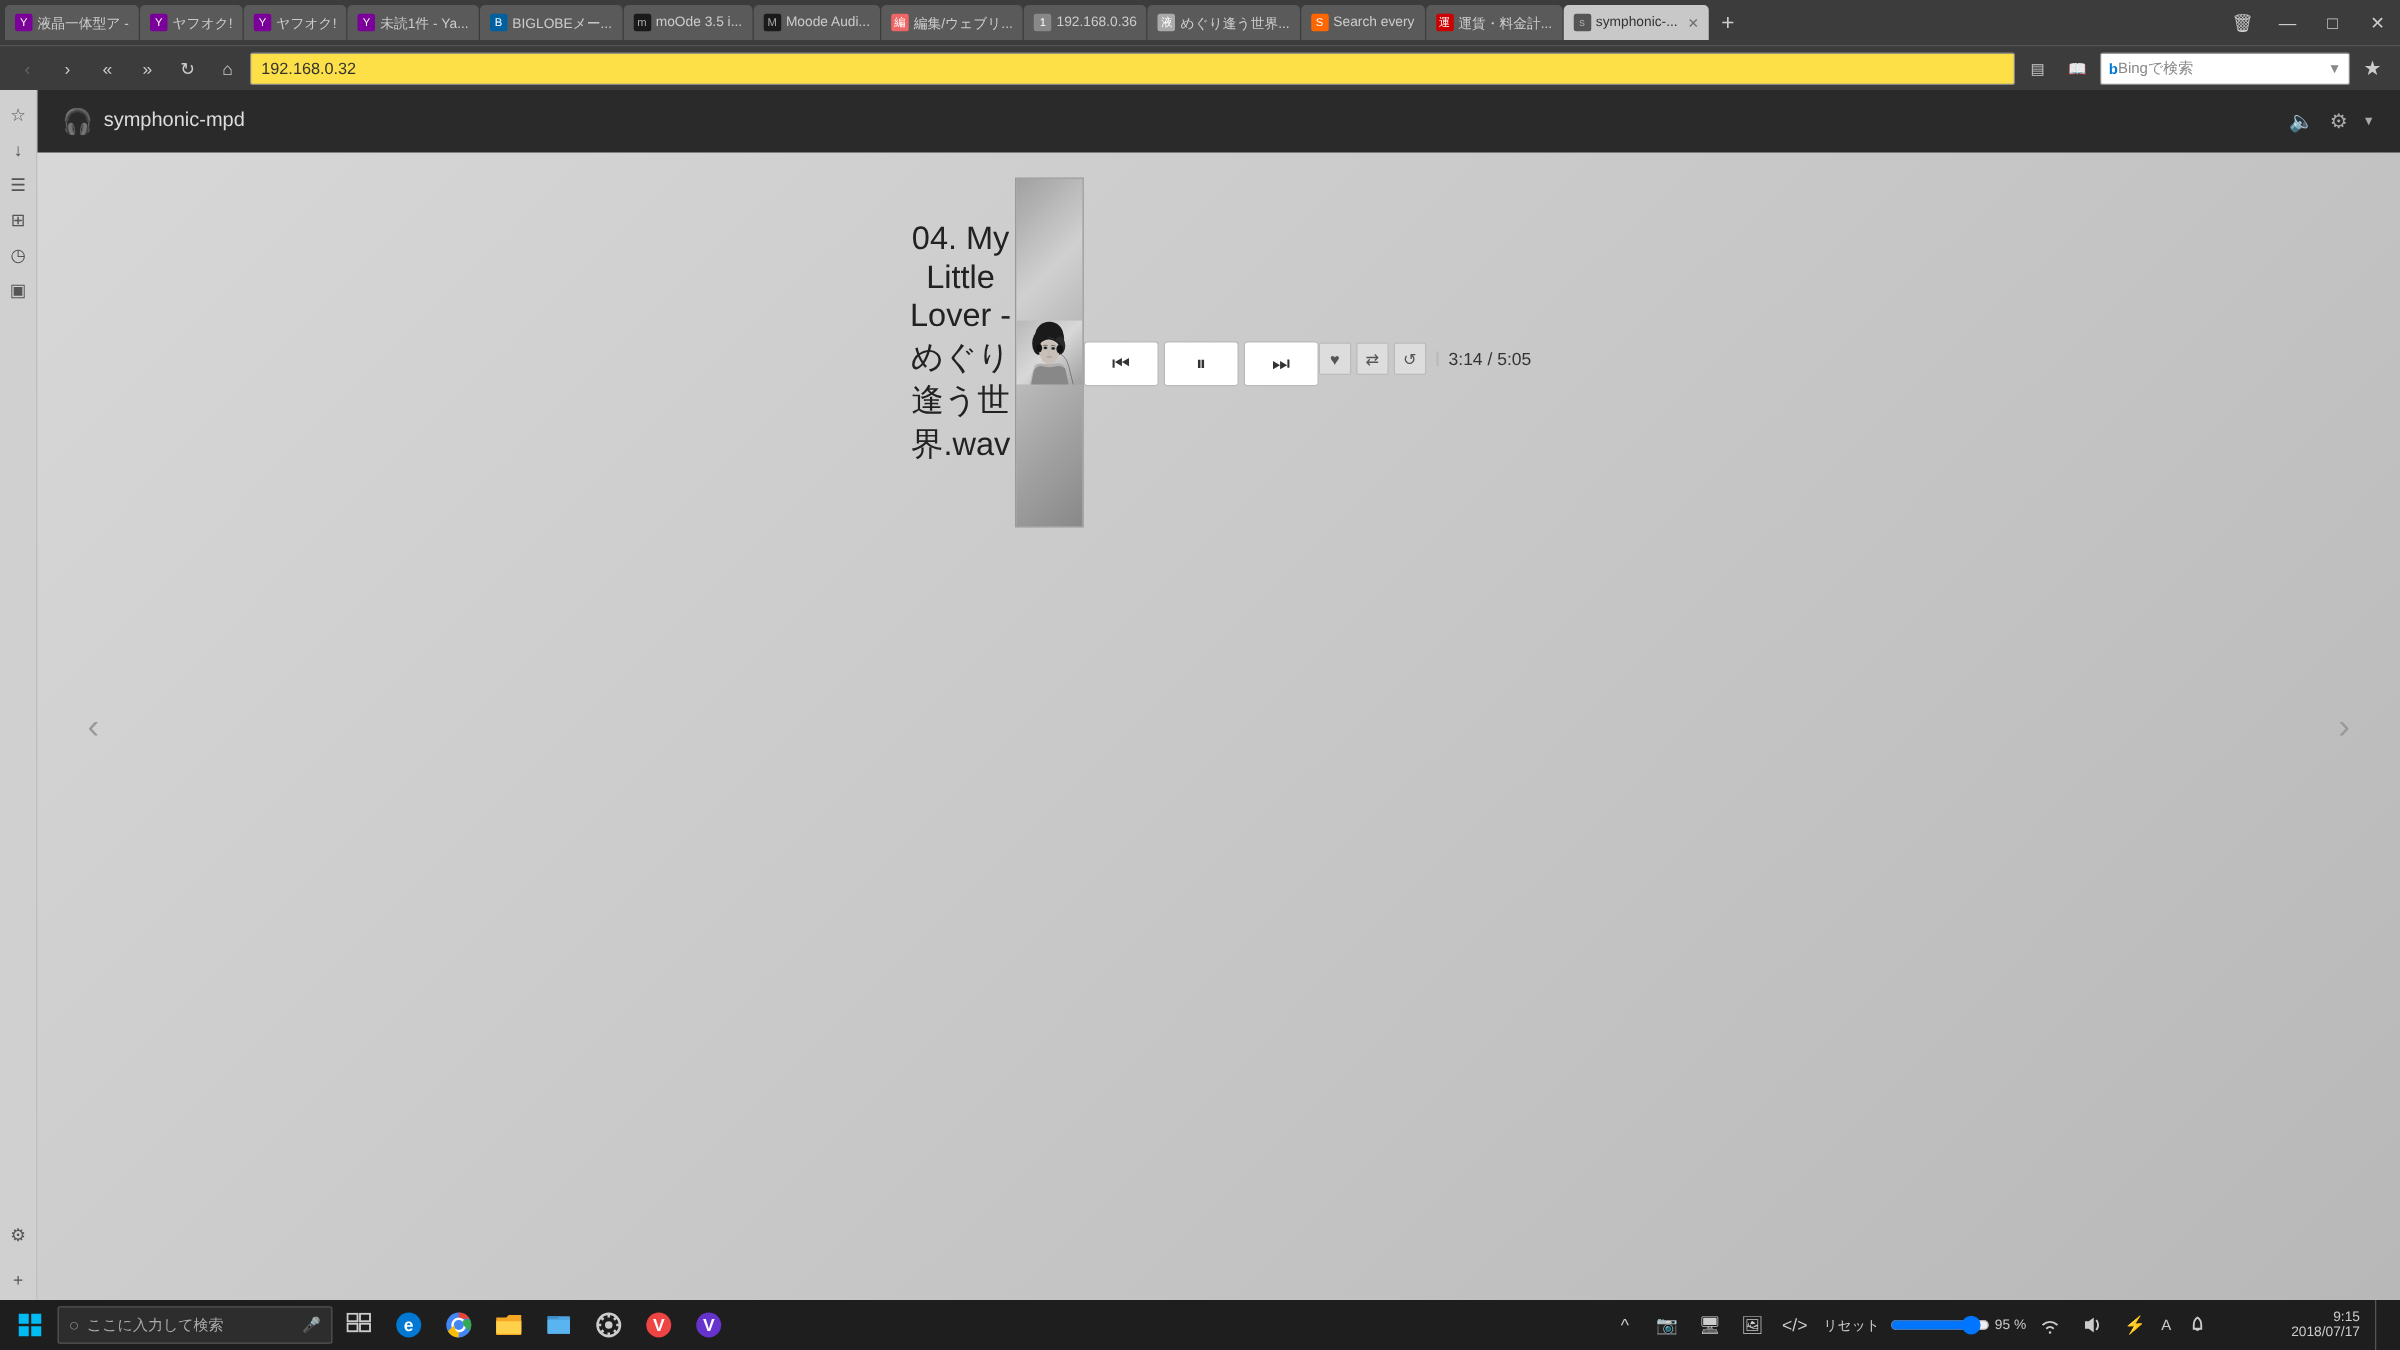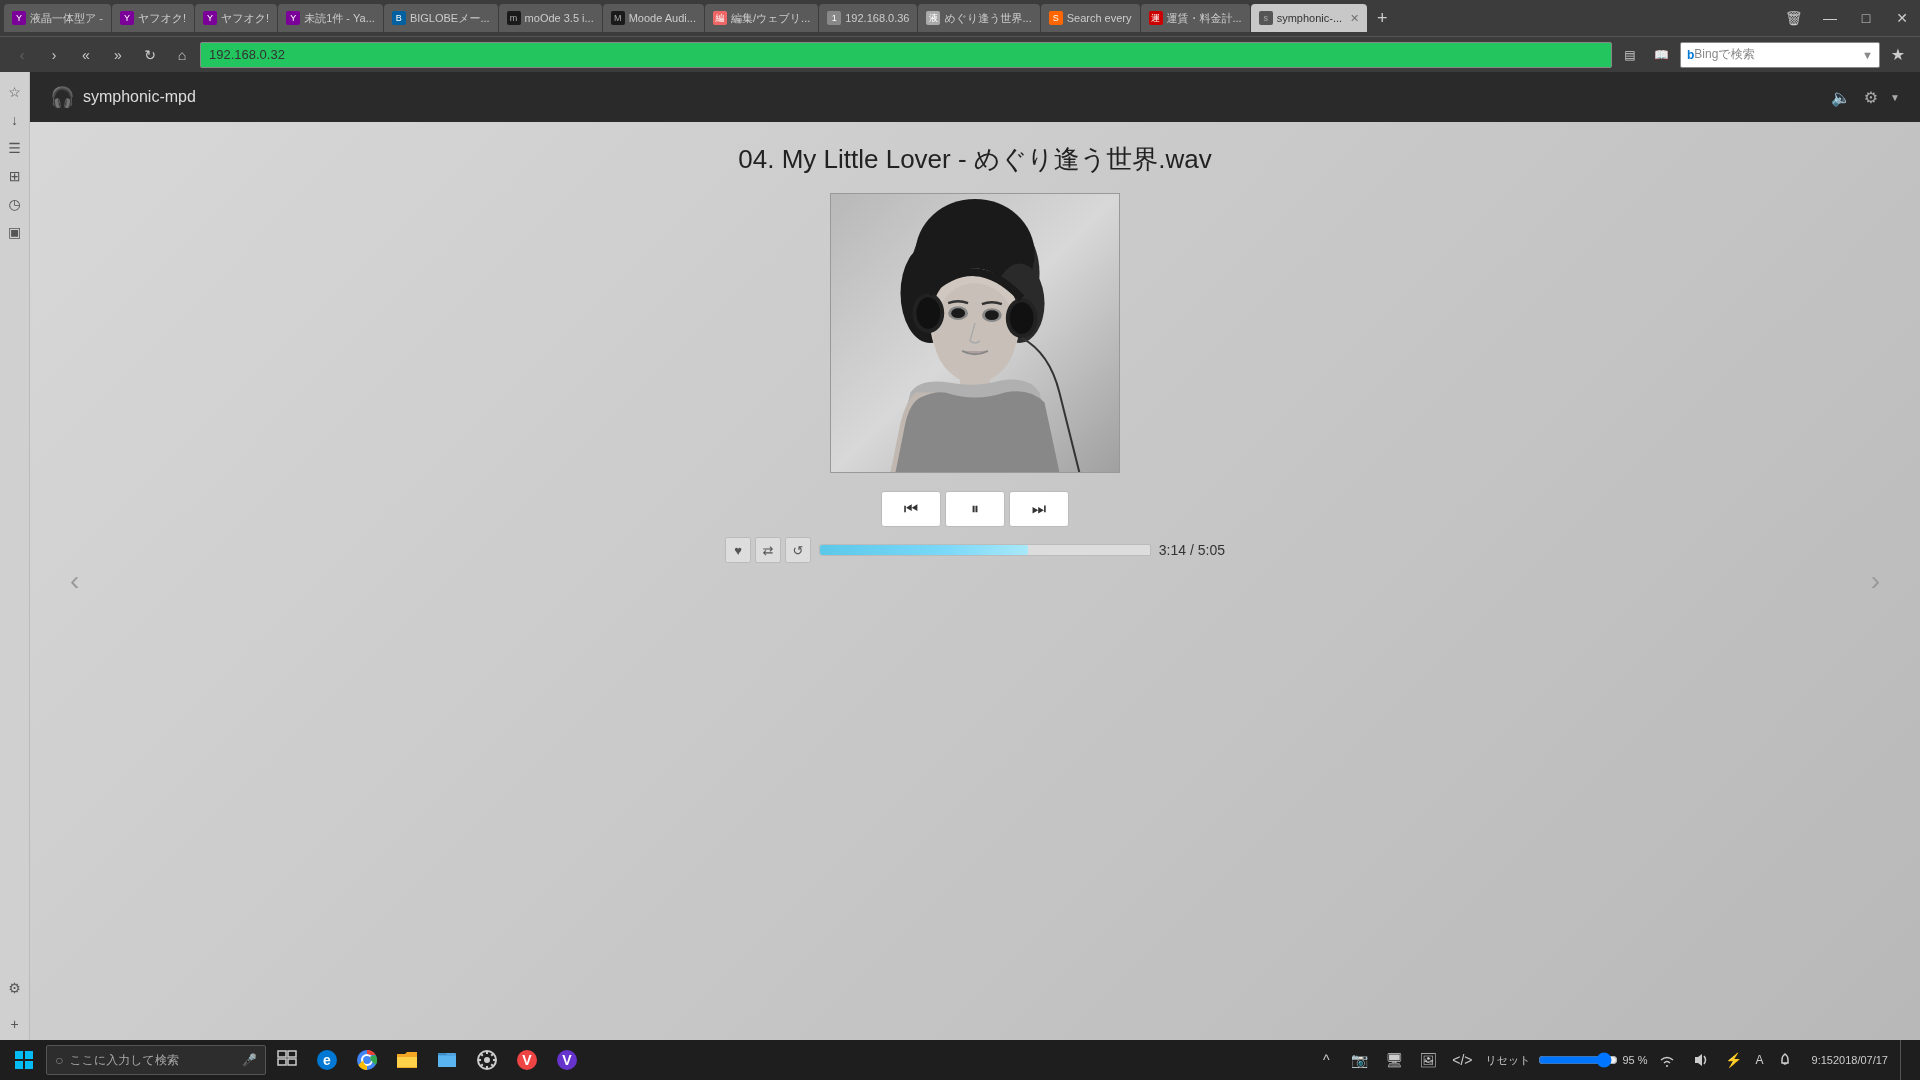--- a/index.html
+++ b/index.html
@@ -80,21 +80,21 @@
     .nav-btn {
       width: 28px; height: 28px;
       display: flex; align-items: center; justify-content: center;
       color: #ccc; font-size: 14px; cursor: pointer;
       border-radius: 2px;
     }
     .nav-btn.disabled { color: #666; cursor: default; }
     .address-input {
       flex: 1;
       height: 26px;
-      background: #22c55e;
+      background: #fde047;
       border: 1px solid #888;
       border-radius: 2px;
       padding: 0 8px;
       font-size: 13px;
       color: #333;
       outline: none;
     }
     .search-box {
       display: flex;
       align-items: center;
@@ -196,21 +196,21 @@
       cursor: pointer;
       padding: 10px;
       user-select: none;
     }
     .nav-arrow.prev { left: 30px; }
     .nav-arrow.next { right: 30px; }
 
     
     .track-container {
       display: flex;
-      flex-direction: column;
+      flex-direction: row;
       align-items: center;
       width: 500px;
     }
     .track-title {
       font-size: 26px;
       font-weight: 400;
       color: #222;
       margin-bottom: 16px;
       text-align: center;
       font-family: Arial, 'MS Gothic', sans-serif;
@@ -337,27 +337,28 @@
     }
     .tray-icon {
       width: 30px; height: 40px;
       display: flex; align-items: center; justify-content: center;
       color: #ccc;
       font-size: 14px;
       cursor: pointer;
     }
     .taskbar-clock {
       display: flex;
-      flex-direction: row;
-      align-items: flex-start;
+      flex-direction: column;
+      align-items: flex-end;
       justify-content: center;
       color: #ccc;
       font-size: 11px;
       padding: 0 8px;
       cursor: pointer;
+      margin-left: 48px;
     }
     .taskbar-show-desktop {
       width: 8px; height: 40px;
       border-left: 1px solid #555;
       cursor: pointer;
     }
   </style>
 </head>
 <body>
 

